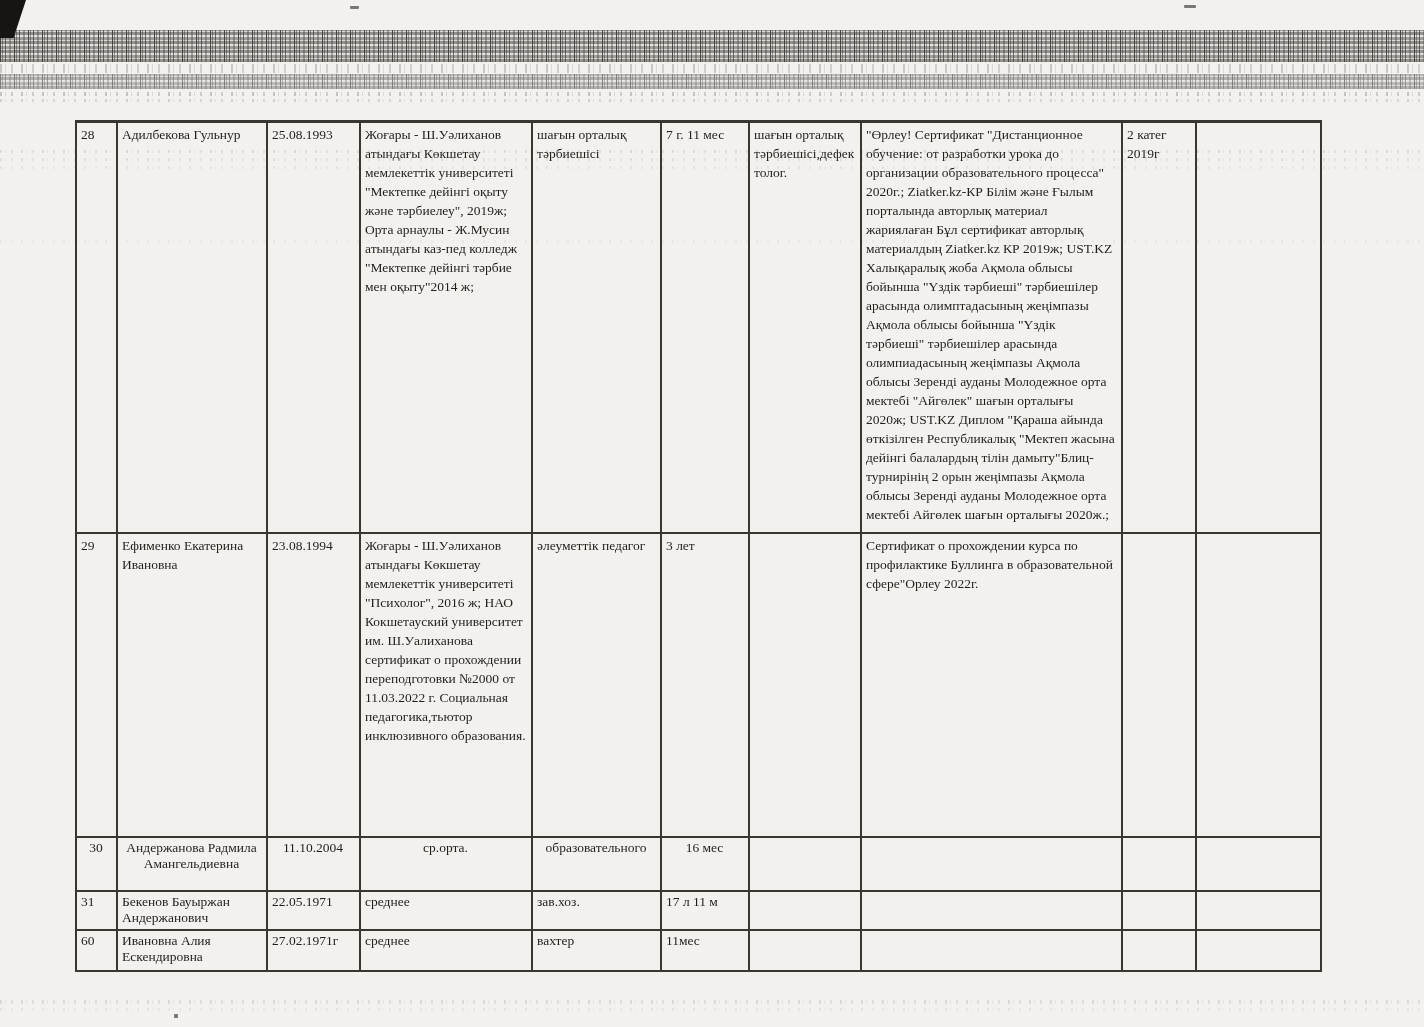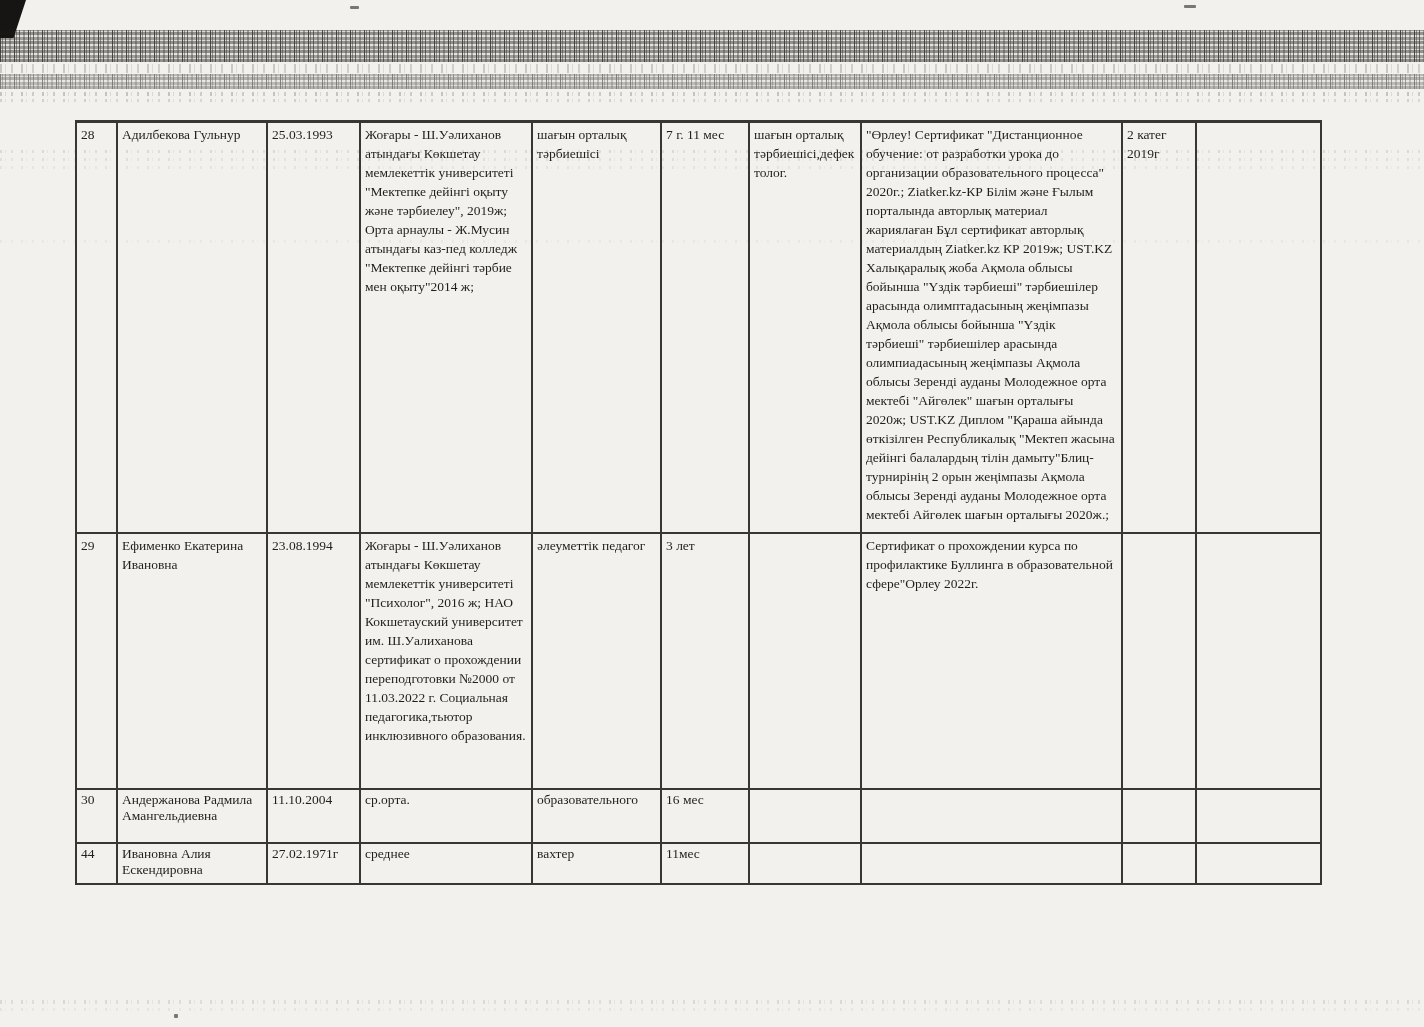--- a/index.html
+++ b/index.html
@@ -29,22 +29,22 @@
   .doc-table td {
     border: 2px solid #3a3733;
     vertical-align: top;
     padding: 2px 5px 2px 4px;
     font-size: 13.5px;
     line-height: 19px;
     overflow-wrap: anywhere;
   }
   .doc-table tr.r0 td { border-top-width: 3px; }
   tr.r0 { height: 411px; }
-  tr.r1 { height: 256px; }
-  tr.r2 { height: 54px; }
+  tr.r1 { height: 304px; }
+  tr.r2 { height: 54px; text-align: center; }
   tr.r3 { height: 35px; }
   tr.r4 { height: 41px; }
   tr.compact td { line-height: 16.5px; }
 
   
   .artifact { position: absolute; pointer-events: none; }
 
   .corner-mark {
     left: 0; top: 0;
     width: 26px; height: 38px;
@@ -120,21 +120,21 @@
       <col style="width:88px">
     <col style="width:112px">
       <col style="width:261px">
       <col style="width:74px">
     <col style="width:125px">
   </colgroup>
   <tbody>
     <tr class="r0">
       <td>28</td>
       <td>Адилбекова Гульнур</td>
-      <td>25.03.1993</td>
+      <td>25.08.1993</td>
       <td>Жоғары - Ш.Уәлиханов атындағы Көкшетау мемлекеттік университеті "Мектепке дейінгі оқыту және тәрбиелеу", 2019ж; Орта арнаулы - Ж.Мусин атындағы каз-пед колледж "Мектепке дейінгі тәрбие мен оқыту"2014 ж;</td>
       <td>шағын орталық тәрбиешісі</td>
       <td>7 г. 11 мес</td>
       <td>шағын орталық тәрбиешісі,дефектолог.</td>
       <td>"Өрлеу! Сертификат "Дистанционное обучение: от разработки урока до организации образовательного процесса" 2020г.; Ziatker.kz-КР Білім және Ғылым порталында авторлық материал жариялаған Бұл сертификат авторлық материалдың Ziatker.kz КР 2019ж; UST.KZ Халықаралық жоба Ақмола облысы бойынша "Үздік тәрбиеші" тәрбиешілер арасында олимптадасының жеңімпазы Ақмола облысы бойынша "Үздік тәрбиеші" тәрбиешілер арасында олимпиадасының жеңімпазы Ақмола облысы Зеренді ауданы Молодежное орта мектебі "Айгөлек" шағын орталығы 2020ж; UST.KZ Диплом "Қараша айында өткізілген Республикалық "Мектеп жасына дейінгі балалардың тілін дамыту"Блиц-турнирінің 2 орын жеңімпазы Ақмола облысы Зеренді ауданы Молодежное орта мектебі Айгөлек шағын орталығы 2020ж.;</td>
       <td>2 катег 2019г</td>
       <td></td>
     </tr>
     <tr class="r1">
       <td>29</td>
@@ -153,22 +153,34 @@
       <td>Андержанова Радмила Амангельдиевна</td>
       <td>11.10.2004</td>
       <td>ср.орта.</td>
       <td>образовательного</td>
       <td>16 мес</td>
       <td></td>
       <td></td>
       <td></td>
       <td></td>
     </tr>
+    <tr class="r3 compact">
+      <td>31</td>
+      <td>Бекенов Бауыржан Андержанович</td>
+      <td>22.05.1971</td>
+      <td>среднее</td>
+      <td>зав.хоз.</td>
+      <td>17 л 11 м</td>
+      <td></td>
+      <td></td>
+      <td></td>
+      <td></td>
+    </tr>
     <tr class="r4 compact">
-      <td>44</td>
+      <td>60</td>
       <td>Ивановна Алия Ескендировна</td>
       <td>27.02.1971г</td>
       <td>среднее</td>
       <td>вахтер</td>
       <td>11мес</td>
       <td></td>
       <td></td>
       <td></td>
       <td></td>
     </tr>

